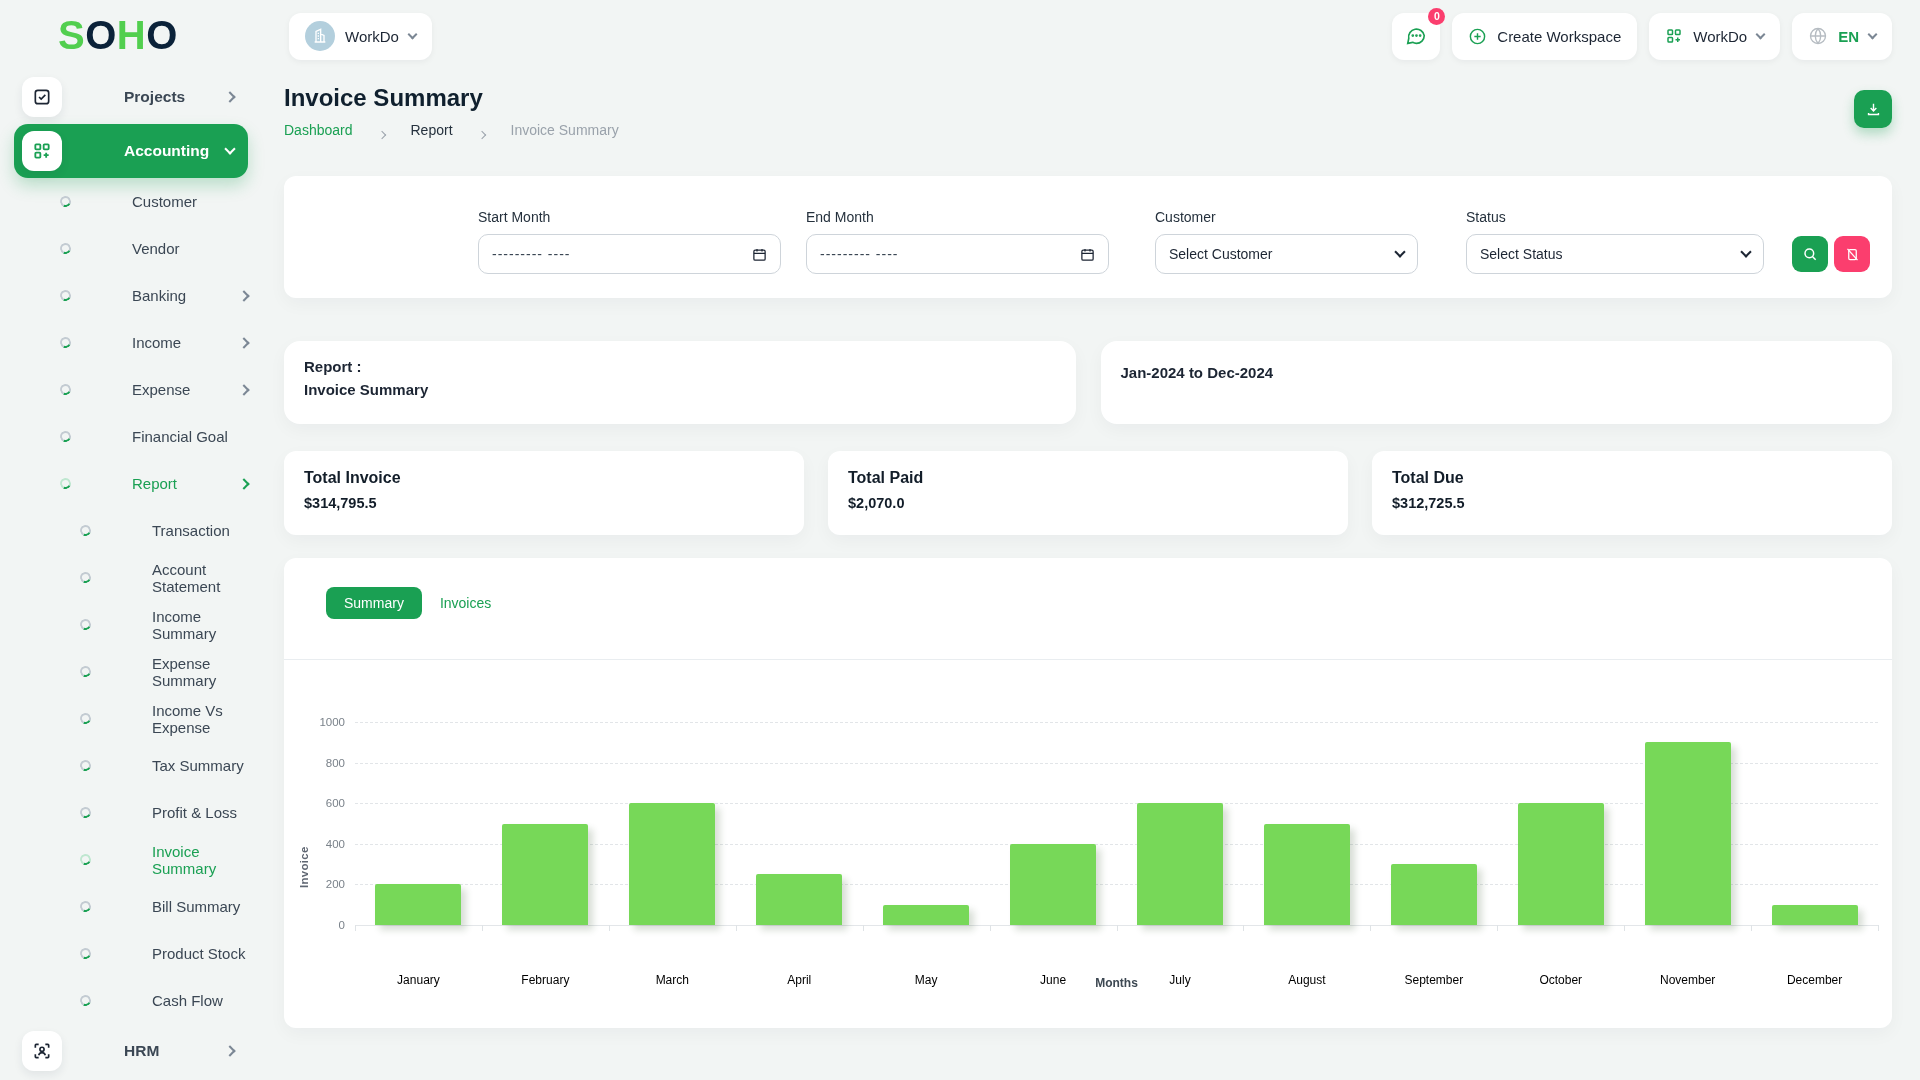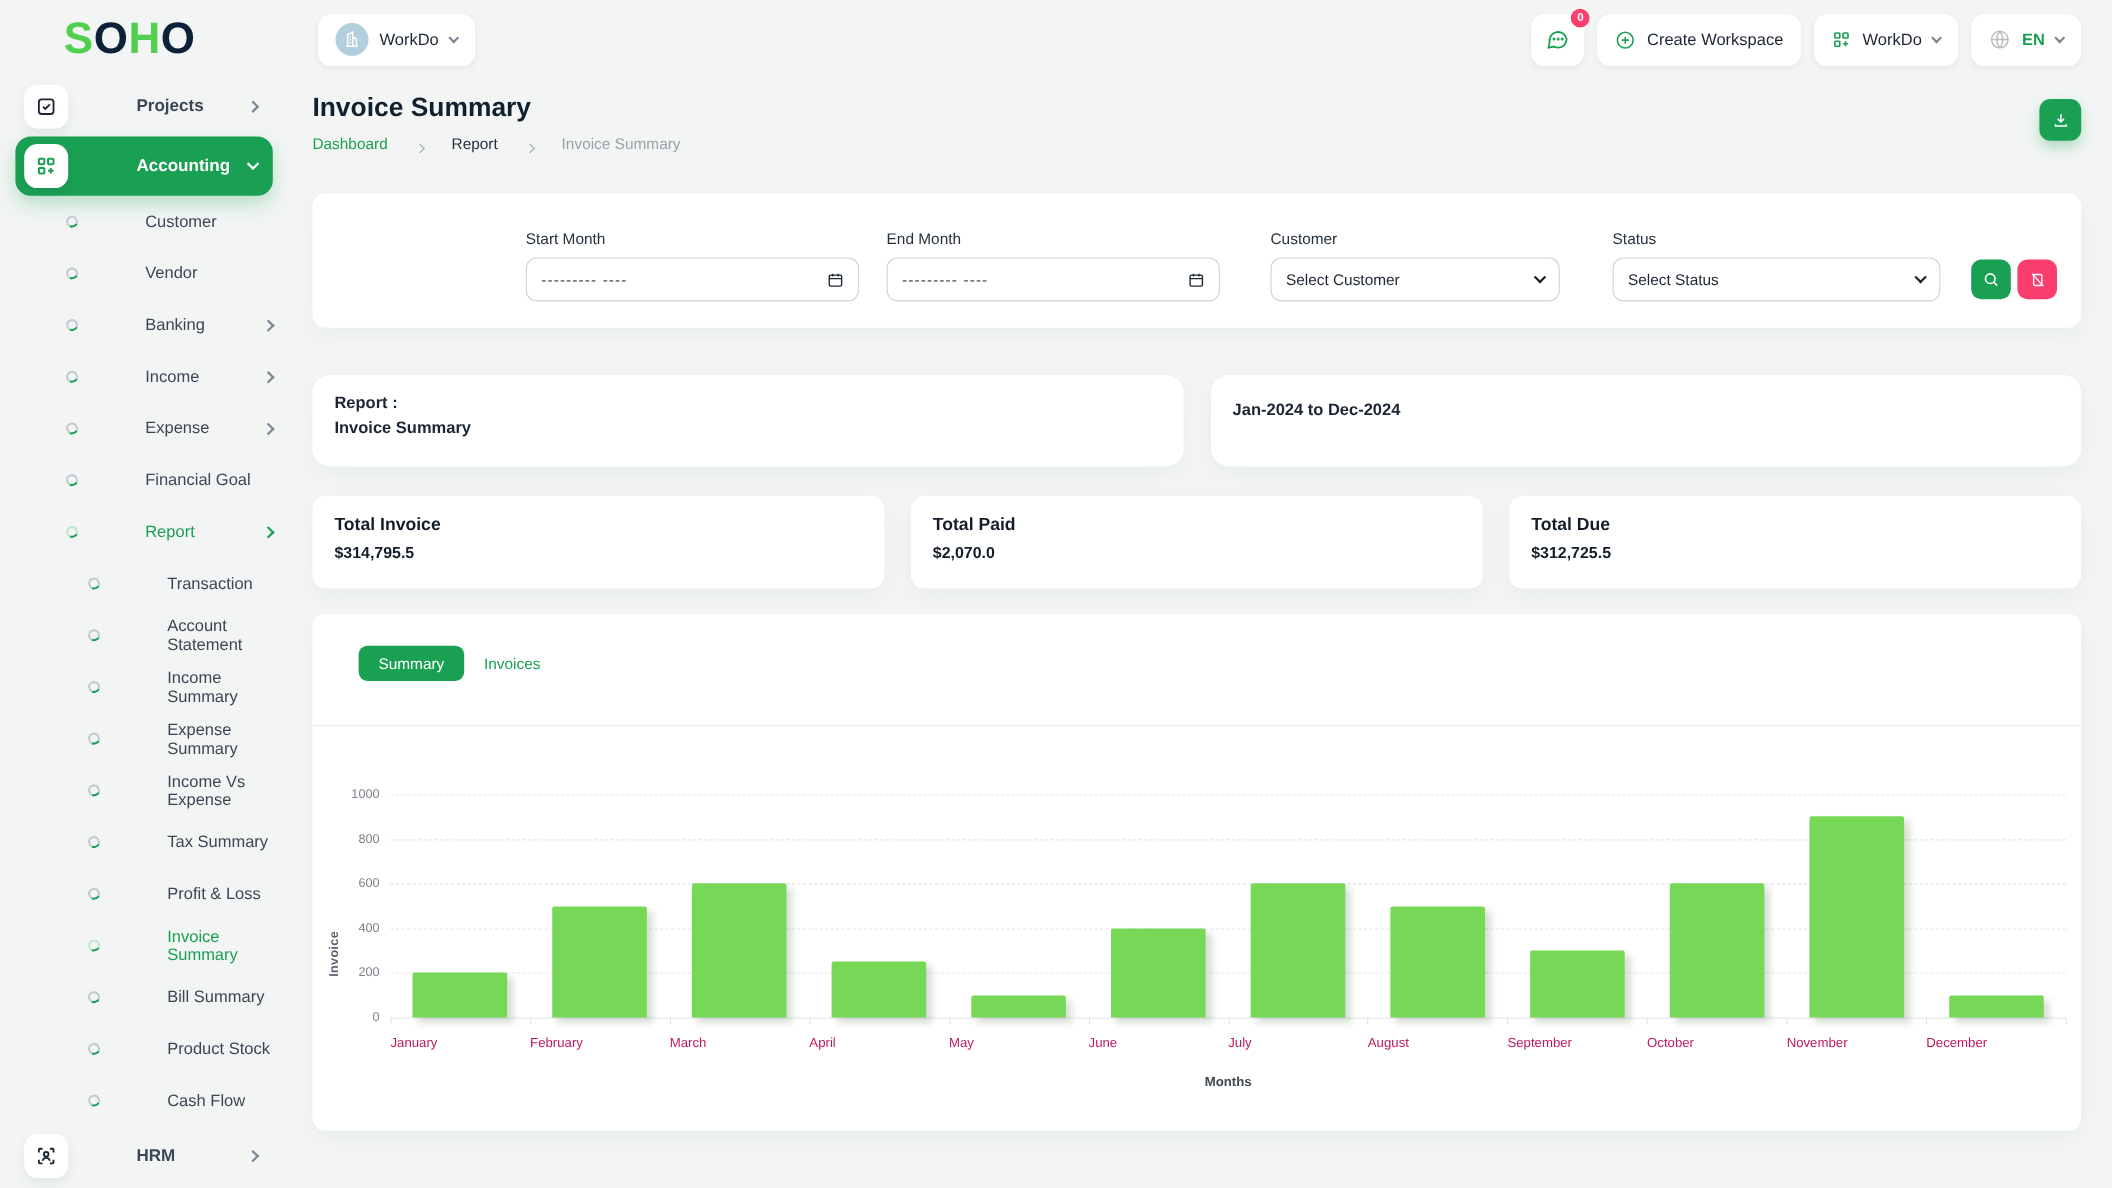--- a/index.html
+++ b/index.html
@@ -96,21 +96,21 @@
   .plot { position:absolute; left:71px; right:14px; top:164px; height:203px; }
   .gridline { position:absolute; left:0; right:0; height:0; border-top:1px dashed #e2e5e8; }
   .gridline.base { border-top:1px solid #e3e6e9; }
   .ytick { position:absolute; right:100%; margin-right:10px; width:48px; text-align:right; font-size:11.5px; color:#7a828a; transform:translateY(-6px); }
   .ylabel { position:absolute; left:14px; top:330px; transform:rotate(-90deg); transform-origin:left top; font-size:11.5px; font-weight:700; color:#5f6672; letter-spacing:.3px; }
   .bars { position:absolute; left:0; right:0; bottom:0; top:0; display:flex; align-items:flex-end; }
   .bar-col { flex:1; display:flex; justify-content:center; }
   .bar { width:86px; background:#77d858; border-radius:2px 2px 0 0; box-shadow:5px 5px 7px rgba(40,70,30,.18); }
   .xtick { position:absolute; top:203px; width:1px; height:6px; background:#dfe3e6; }
   .xlabels { position:absolute; left:0; right:0; top:219px; display:flex; }
-  .xlabels div { flex:1; text-align:left; font-size:12px; color:#be185d; }
+  .xlabels div { flex:1; text-align:center; font-size:12px; color:#000000;margin-top:32px; }
   .xaxis-title { position:absolute; left:0; right:0; top:254px; text-align:center; font-size:12px; font-weight:700; color:#3d4852; }
 </style>
 </head>
 <body>
 
 <div class="app">
 
   <aside class="sidebar">
     <div class="logo" id="logo">
         <span style="color: rgb(82, 207, 79);">S</span>

